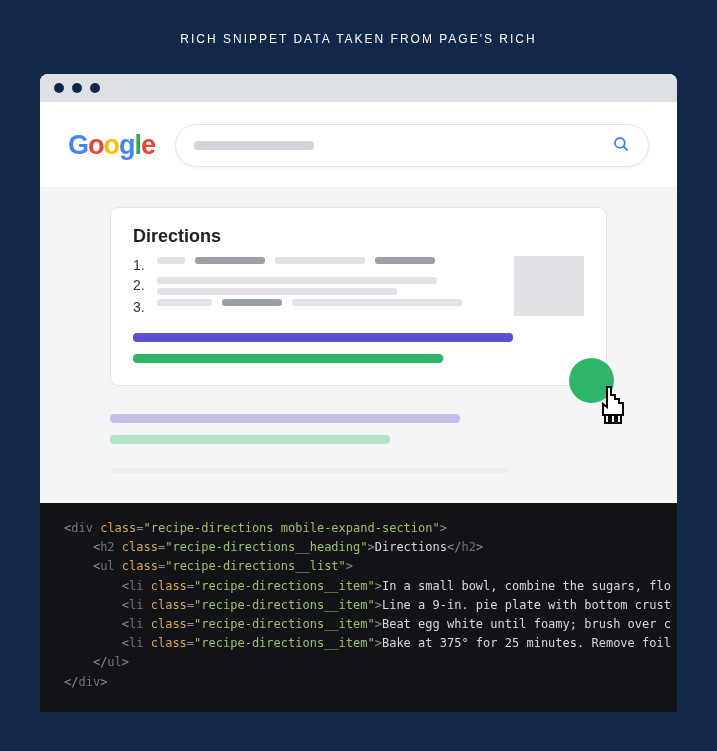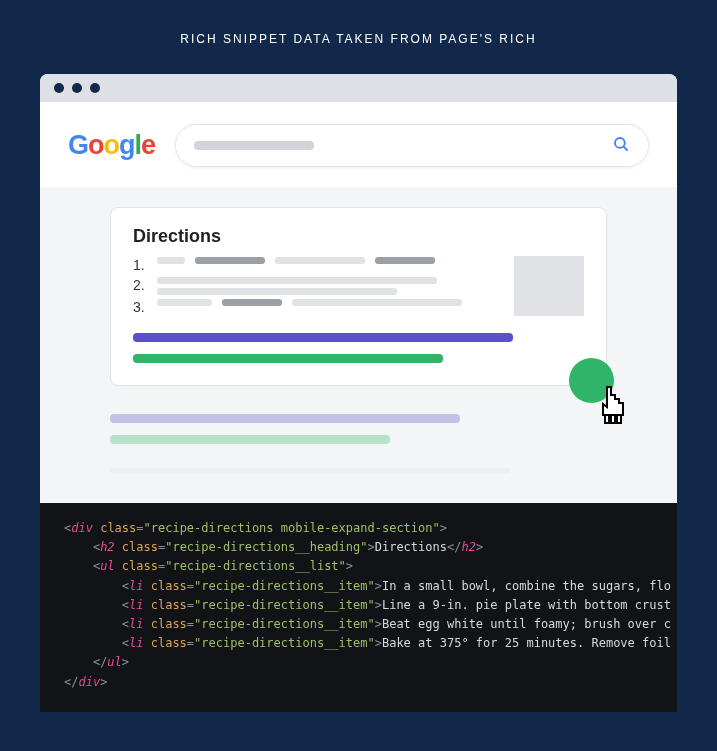--- a/index.html
+++ b/index.html
@@ -105,21 +105,21 @@
   margin:0 40px;
   padding:16px 8px 20px 24px;
   font-family: "Menlo","Consolas",monospace;
   font-size:12px;
   line-height:1.6;
   color:#aab1b8;
   white-space:pre;
   overflow:hidden;
 }
 .tok-angle { color:#888f96; }
-.tok-tag   { color:#ec4899;font-style:italic; }
+.tok-tag   { color:#737373; }
 .tok-attr  { color:#d9a55c; }
 .tok-str   { color:#9fbf6d; }
 .tok-text  { color:#d6d9dc; }
 .code-line { position:relative; padding-left:0; }
 </style>
 </head>
 <body>
 
 <div class="heading">RICH SNIPPET DATA TAKEN FROM PAGE'S RICH</div>
 

